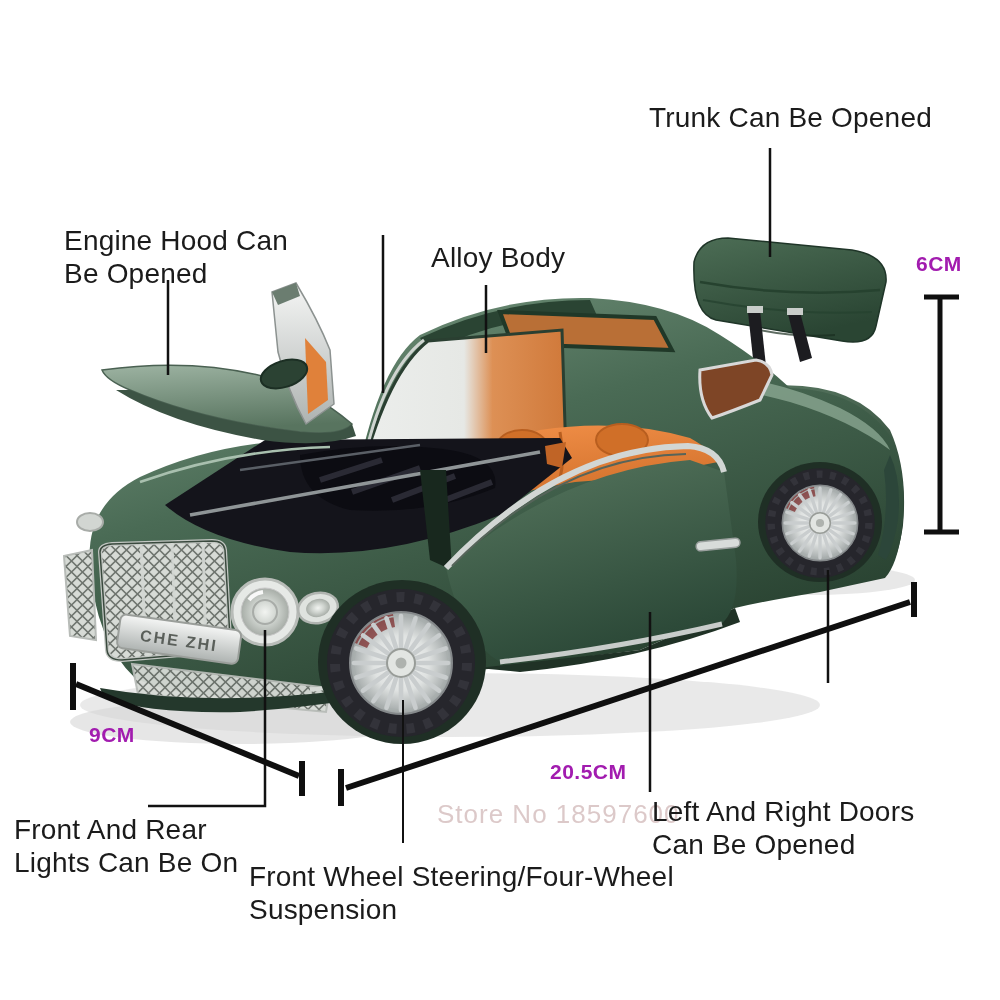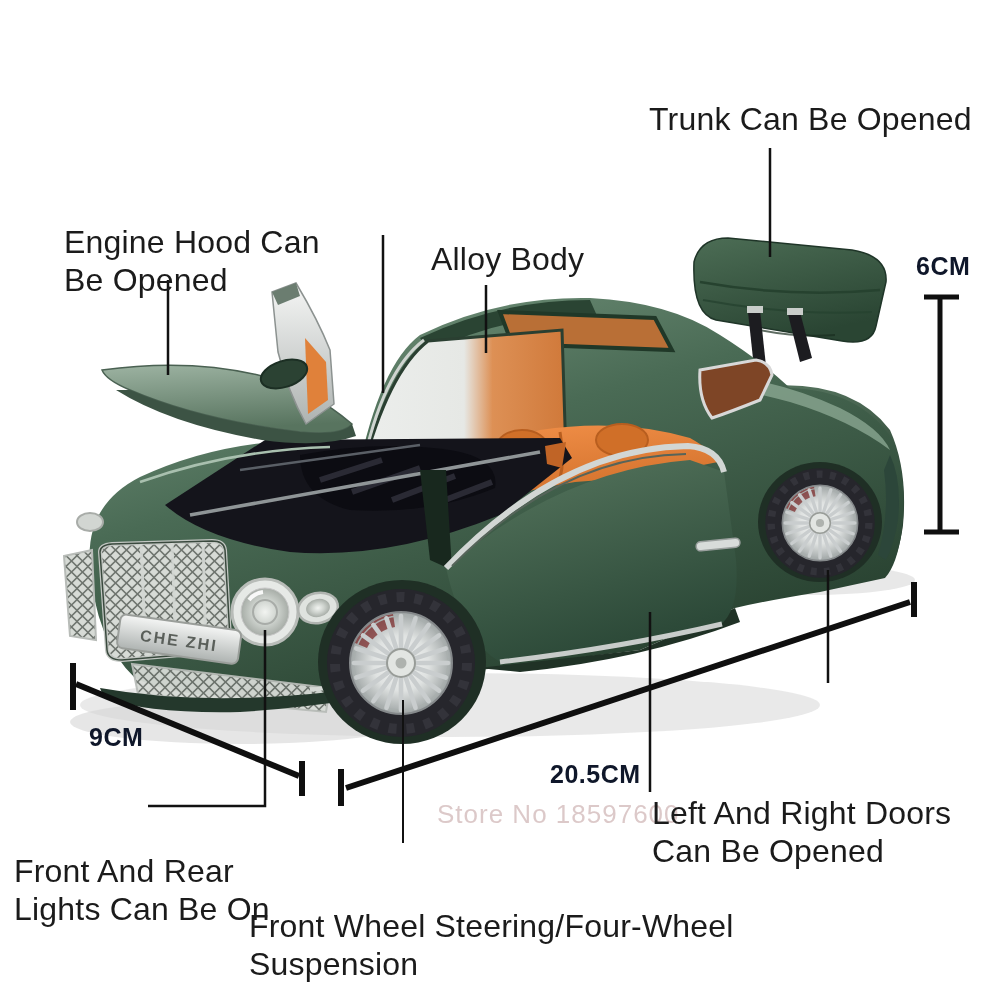--- a/index.html
+++ b/index.html
@@ -2,35 +2,35 @@
 <html><head>
 <meta charset="utf-8">
 <style>
   html,body { margin:0; padding:0; background:#ffffff; }
   #canvas {
     position:relative; width:1000px; height:1000px; background:#ffffff;
     font-family:"Liberation Sans", sans-serif; overflow:hidden;
   }
   #car-svg { position:absolute; left:0; top:0; width:1000px; height:1000px; }
   .lbl {
-    position:absolute; font-size:32px; line-height:1.18; color:#1b1b1b;
+    position:absolute; font-size:28px; line-height:1.18; color:#1b1b1b;
     white-space:pre-line; letter-spacing:0.2px;
   }
   .dim {
-    position:absolute; font-size:25px; font-weight:bold; color:#0f172a;
+    position:absolute; font-size:21px; font-weight:bold; color:#a21caf;
     letter-spacing:0.5px;
   }
   #lbl-trunk      { left:649px; top:101px; }
   #lbl-highlight  { left:266px; top:170px; }
   #lbl-hood       { left:64px;  top:224px; }
   #lbl-alloy      { left:431px; top:241px; }
   #lbl-rearwheel  { left:687px; top:692px; }
   #lbl-doors      { left:652px; top:795px; }
-  #lbl-lights     { left:14px;  top:813px;margin-top:40px; }
-  #lbl-frontwheel { left:249px; top:860px;margin-top:48px; }
+  #lbl-lights     { left:14px;  top:813px; }
+  #lbl-frontwheel { left:249px; top:860px; }
   #dim-6   { left:916px; top:252px; }
   #dim-9   { left:89px; top:723px; }
   #dim-205 { left:550px; top:760px; }
   #watermark {
     position:absolute; left:437px; top:799px; font-size:26px;
     color:#d9c4c4; opacity:0.9; letter-spacing:1px;
   }
 </style>
 </head>
 <body>

